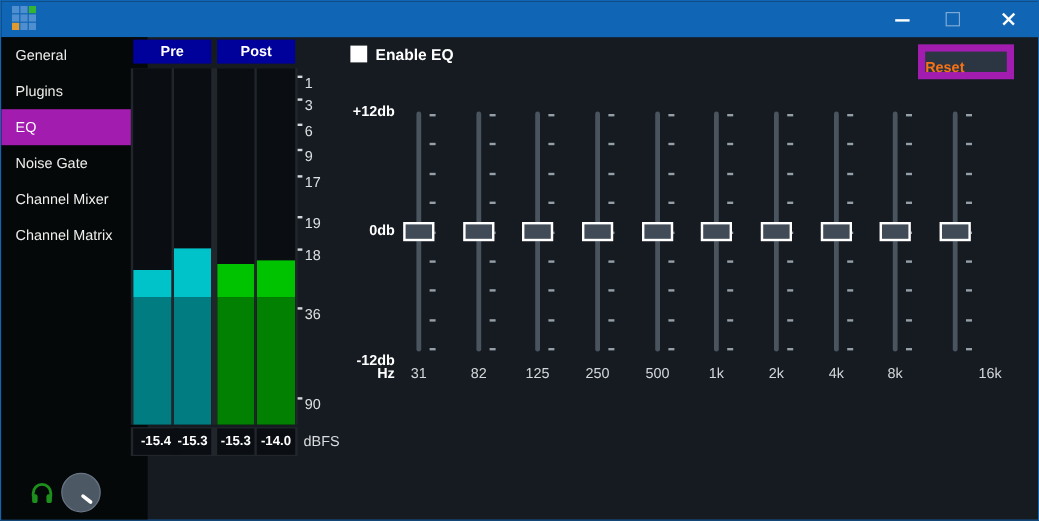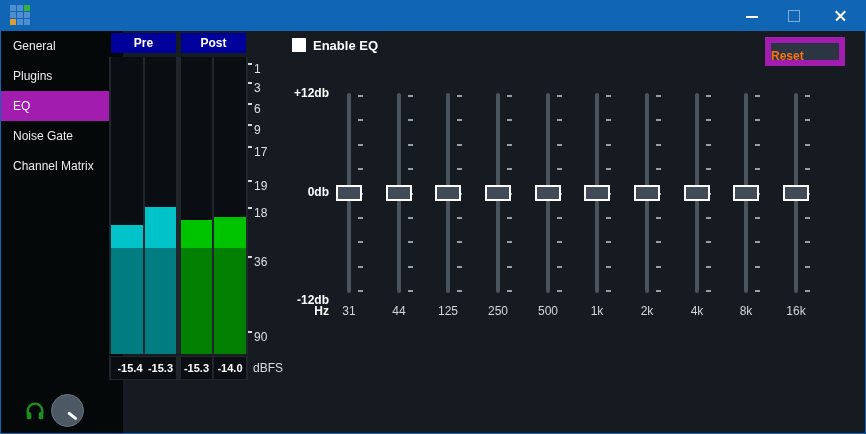--- a/index.html
+++ b/index.html
@@ -84,20 +84,21 @@
         <div class="x1"></div>
         <div class="x2"></div>
       </div>
   </div>
 
   <div class="sidebar" id="sidebar">
       <div class="side-item">General</div>
       <div class="side-item">Plugins</div>
       <div class="side-item" style="background: #a21caf; color: rgb(255, 255, 255);">EQ</div>
       <div class="side-item">Noise Gate</div>
+      <div class="side-item">Channel Mixer</div>
       <div class="side-item">Channel Matrix</div>
     </div>
 
   <div id="meters">
       <div class="meter-body">
         <div class="meter-col" style="left: 2px; width: 32px;">
           <div class="meter-seg" style="top: 168px; height: 23px; background: rgb(0, 195, 201);"></div>
           <div class="meter-seg" style="top: 191px; height: 106px; background: rgb(1, 124, 128);"></div>
         </div>
         <div class="meter-col" style="left: 36px; width: 31px;">
@@ -186,21 +187,21 @@
       <div class="eq-tick" style="left: 407px; top: 94px;"></div>
       <div class="eq-tick" style="left: 407px; top: 118px;"></div>
       <div class="eq-tick" style="left: 407px; top: 143px;"></div>
       <div class="eq-tick" style="left: 407px; top: 167px;"></div>
       <div class="eq-tick" style="left: 407px; top: 192px;"></div>
       <div class="eq-tick" style="left: 407px; top: 216px;"></div>
       <div class="eq-tick" style="left: 407px; top: 240px;"></div>
       <div class="eq-tick" style="left: 407px; top: 265px;"></div>
       <div class="eq-tick" style="left: 407px; top: 289px;"></div>
       <div class="eq-thumb" style="left: 385px; top: 184px;"></div>
-      <div class="freq-label" style="left: 376px;">44</div>
+      <div class="freq-label" style="left: 376px;">82</div>
       <div class="eq-track" style="left: 445px;"></div>
       <div class="eq-tick" style="left: 456px; top: 94px;"></div>
       <div class="eq-tick" style="left: 456px; top: 118px;"></div>
       <div class="eq-tick" style="left: 456px; top: 143px;"></div>
       <div class="eq-tick" style="left: 456px; top: 167px;"></div>
       <div class="eq-tick" style="left: 456px; top: 192px;"></div>
       <div class="eq-tick" style="left: 456px; top: 216px;"></div>
       <div class="eq-tick" style="left: 456px; top: 240px;"></div>
       <div class="eq-tick" style="left: 456px; top: 265px;"></div>
       <div class="eq-tick" style="left: 456px; top: 289px;"></div>
@@ -282,21 +283,21 @@
       <div class="eq-tick" style="left: 804px; top: 94px;"></div>
       <div class="eq-tick" style="left: 804px; top: 118px;"></div>
       <div class="eq-tick" style="left: 804px; top: 143px;"></div>
       <div class="eq-tick" style="left: 804px; top: 167px;"></div>
       <div class="eq-tick" style="left: 804px; top: 192px;"></div>
       <div class="eq-tick" style="left: 804px; top: 216px;"></div>
       <div class="eq-tick" style="left: 804px; top: 240px;"></div>
       <div class="eq-tick" style="left: 804px; top: 265px;"></div>
       <div class="eq-tick" style="left: 804px; top: 289px;"></div>
       <div class="eq-thumb" style="left: 782px; top: 184px;"></div>
-      <div class="freq-label" style="left: 773px;">16k</div>
+      <div class="freq-label" style="left: 802px;">16k</div>
     </div>
 
   <svg class="hp-icon" viewBox="0 0 24 24">
     <path d="M4 15 v-3 a8 8 0 0 1 16 0 v3" fill="none" stroke="#1d8f1d" stroke-width="2.6"></path>
     <rect x="3" y="13" width="5" height="8" rx="2" fill="#1d8f1d"></rect>
     <rect x="16" y="13" width="5" height="8" rx="2" fill="#1d8f1d"></rect>
   </svg>
   <div class="knob">
     <div class="pointer"></div>
   </div>

